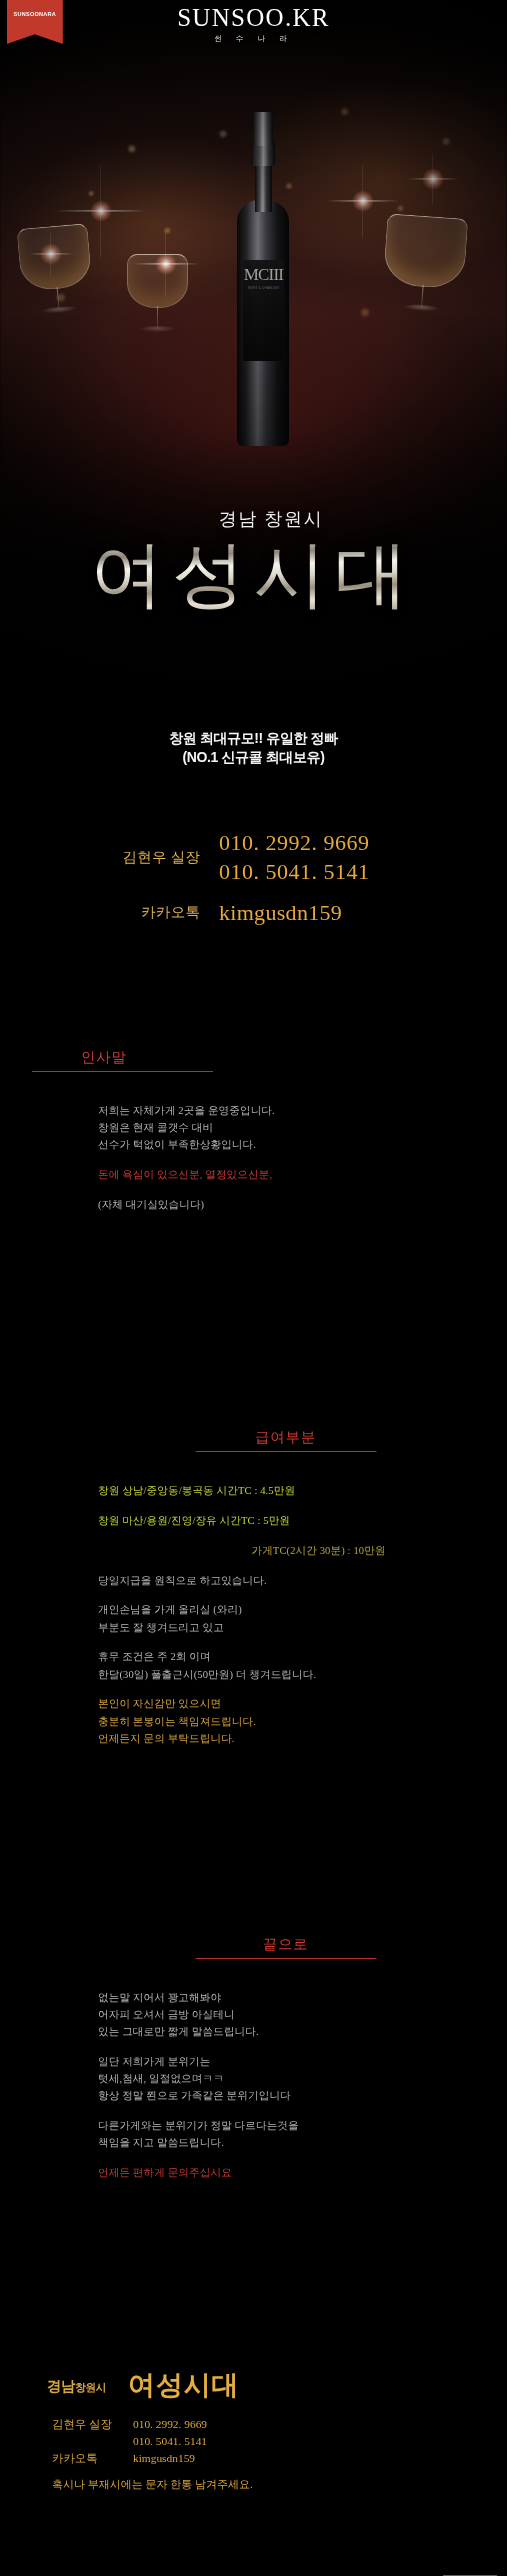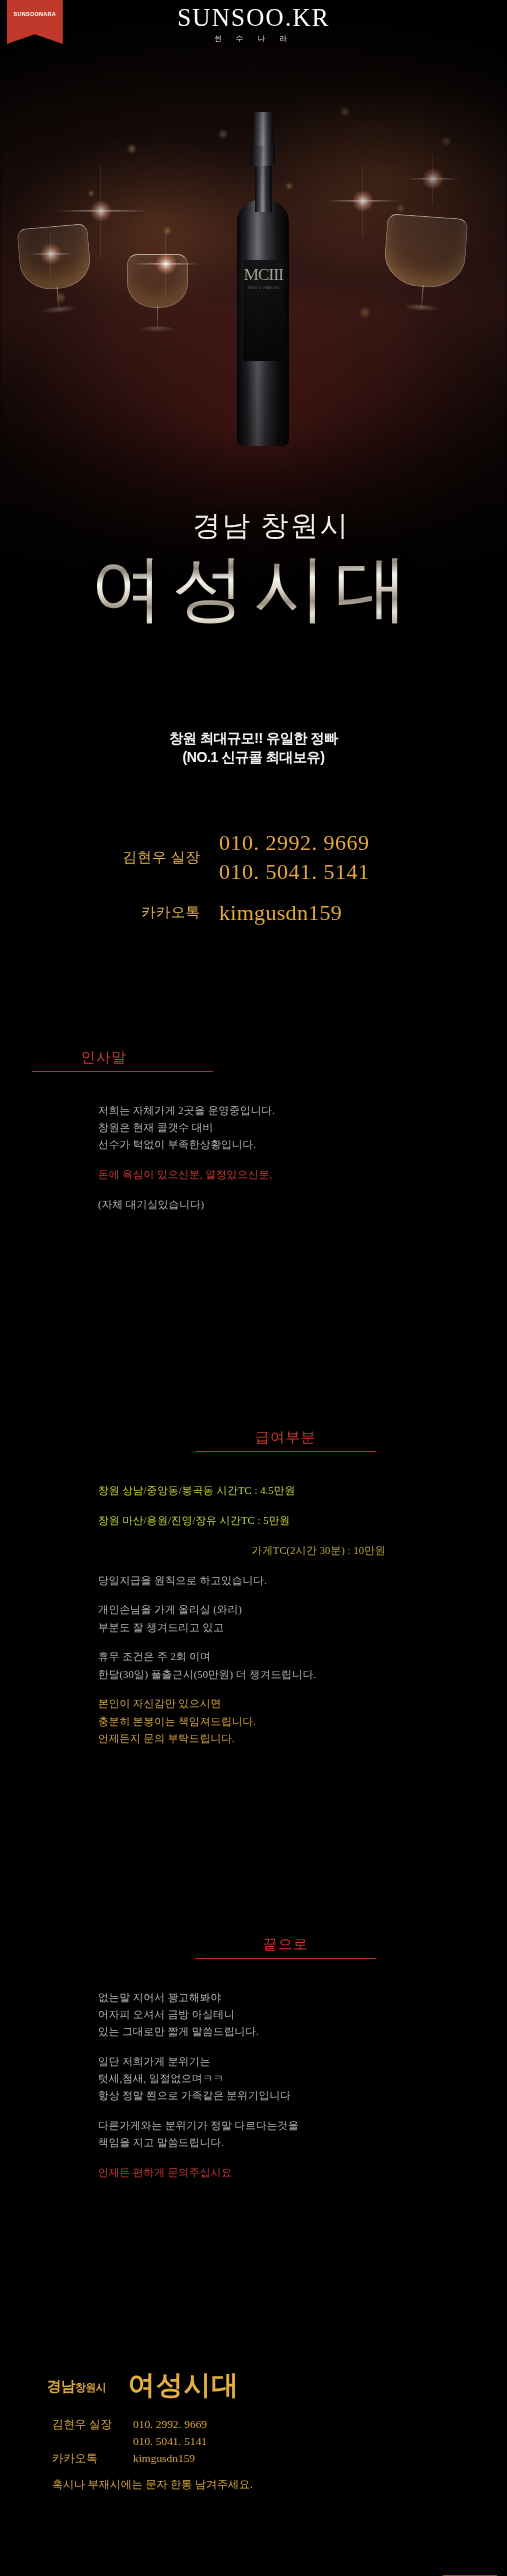--- a/index.html
+++ b/index.html
@@ -135,21 +135,21 @@
     color:#fff; text-shadow:0 0.8px 6.8px rgba(0,0,0,.9); line-height:1.05;
   }
   .brand .b-sub {
     font-family:"Liberation Sans", sans-serif; font-size:7.6px; letter-spacing:6px;
     color:#e8e0d6; margin-top:2.5px; text-shadow:0 0.8px 5px rgba(0,0,0,.9);
   }
 
   
   .title-wrap { position:absolute; left:0; top:507px; width:507px; text-align:center; z-index:7; }
   .city-line {
-    font-family:"Liberation Serif", serif; font-size:28px; color:#f2f0ec; letter-spacing:1.7px;
+    font-family:"Liberation Serif", serif; font-size:18px; color:#f2f0ec; letter-spacing:1.7px;
     text-shadow:0 1.7px 8.5px rgba(0,0,0,.95);
     padding-left:35px;
   }
   .big-title {
     margin-top:5px;
     font-family:"Liberation Serif", serif;
     font-size:73px; font-weight:400; line-height:1.06; letter-spacing:8.5px;
     background:linear-gradient(178deg,
       #efeae0 0%, #c9c2b4 14%, #8d867a 27%, #f7f4ee 40%,
       #ded7c8 52%, #98907f 66%, #e9e3d6 79%, #b5ae9e 92%, #6e6760 100%);

